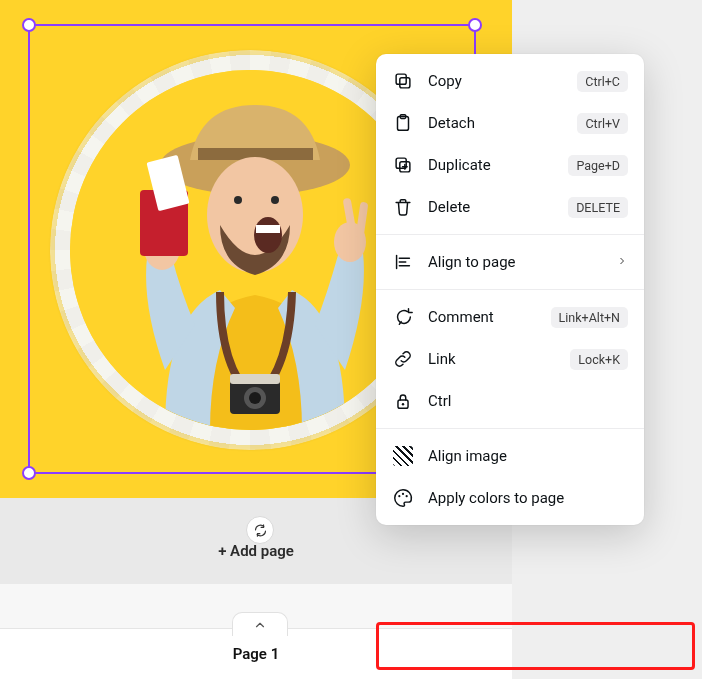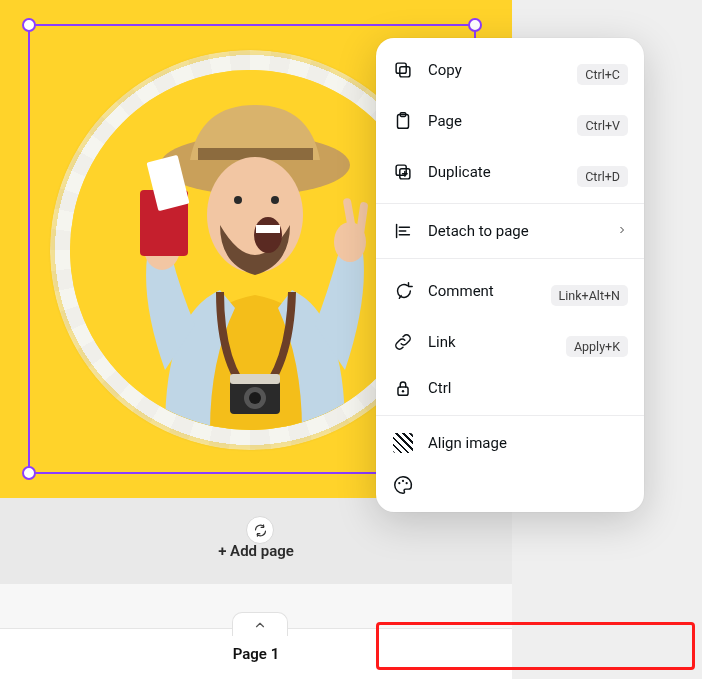--- a/index.html
+++ b/index.html
@@ -73,36 +73,36 @@
     cursor:pointer;
   }
   .page-label {
     position:absolute; left:0; top:628px; width:512px; height:51px;
     display:flex; align-items:center; justify-content:center;
     font-size:15px; font-weight:600; color:#111;
   }
 
   
   .ctx {
-    position:absolute; left:376px; top:38px; width:268px;
-    background:#fff; border-radius:18px;
+    position:absolute; left:376px; top:54px; width:268px;
+    background:#fff; border-radius:10px;
     box-shadow:0 10px 40px rgba(0,0,0,.18), 0 0 0 1px rgba(0,0,0,.02);
     padding:6px 0;
     font-size:15px; color:#0d1216;
   }
   .ctx .item {
     display:flex; align-items:center; gap:14px;
     padding:10px 16px; cursor:pointer;
   }
   .ctx .ico { width:22px; height:22px; flex:0 0 22px; display:flex; align-items:center; justify-content:center; }
   .ctx .ico svg { width:22px; height:22px; stroke:#0d1216; stroke-width:1.6; fill:none; stroke-linecap:round; stroke-linejoin:round; }
   .ctx .lbl { flex:1 1 auto; }
   .ctx .kbd {
     background:#f0f0f2; border-radius:5px; padding:3px 8px;
-    font-size:12.5px; color:#3d3d3d; font-family:inherit;margin-top:10px;
+    font-size:12.5px; color:#3d3d3d; font-family:inherit;
   }
   .ctx .sep { height:1px; background:#ececee; margin:6px 0; }
   .ctx .chev { width:18px; text-align:right; color:#3d3d3d; }
   .ctx .chev svg { width:12px; height:12px; stroke:#3d3d3d; stroke-width:2; fill:none; }
 
   .callout {
     position:absolute; left:376px; top:622px; width:319px; height:48px;
     border:3px solid #ff1a1a; border-radius:4px;
     pointer-events:none;
   }
@@ -205,47 +205,56 @@
     <span class="kbd">Ctrl+C</span>
   </div>
 
   <div class="item">
     <span class="ico">
       <svg viewBox="0 0 24 24">
           <rect x="6" y="5" width="12" height="15" rx="2"></rect>
           <rect x="9" y="3" width="6" height="4" rx="1.2"></rect>
         </svg>
     </span>
-    <span class="lbl">Page</span>
+    <span class="lbl">Detach</span>
     <span class="kbd">Ctrl+V</span>
   </div>
 
   <div class="item">
     <span class="ico">
       <svg viewBox="0 0 24 24">
           <rect x="4.5" y="4.5" width="11" height="11" rx="2"></rect>
           <rect x="8.5" y="8.5" width="11" height="11" rx="2"></rect>
           <path d="M14 11.5v5M11.5 14h5"></path>
         </svg>
     </span>
     <span class="lbl">Duplicate</span>
-    <span class="kbd">Ctrl+D</span>
-  </div>
-
+    <span class="kbd">Page+D</span>
+  </div>
+
+  <div class="item">
+    <span class="ico">
+      <svg viewBox="0 0 24 24">
+          <path d="M4.5 7h15M9 7V5.2A1.2 1.2 0 0 1 10.2 4h3.6A1.2 1.2 0 0 1 15 5.2V7M7 7l1 12a2 2 0 0 0 2 1.8h4A2 2 0 0 0 16 19l1-12"></path>
+        </svg>
+    </span>
+    <span class="lbl">Delete</span>
+    <span class="kbd">DELETE</span>
+  </div>
 
   <div class="sep"></div>
 
   <div class="item">
     <span class="ico">
       <svg viewBox="0 0 24 24">
           <path d="M5 5v14"></path>
           <path d="M8 8h11M8 12h7M8 16h11"></path>
         </svg>
     </span>
-    <span class="lbl">Detach to page</span>
+    <span class="lbl">Align to page</span>
     <span class="chev">
       <svg viewBox="0 0 24 24">
           <path d="M9 6l6 6-6 6"></path>
         </svg>
     </span>
   </div>
 
   <div class="sep"></div>
 
   <div class="item">
@@ -260,21 +269,21 @@
   </div>
 
   <div class="item">
     <span class="ico">
       <svg viewBox="0 0 24 24">
           <path d="M10 14a4 4 0 0 0 5.66 0l3-3a4 4 0 0 0-5.66-5.66l-1 1"></path>
           <path d="M14 10a4 4 0 0 0-5.66 0l-3 3a4 4 0 0 0 5.66 5.66l1-1"></path>
         </svg>
     </span>
     <span class="lbl">Link</span>
-    <span class="kbd">Apply+K</span>
+    <span class="kbd">Lock+K</span>
   </div>
 
   <div class="item">
     <span class="ico">
       <svg viewBox="0 0 24 24">
           <rect x="6.5" y="11" width="11" height="9" rx="2"></rect>
           <path d="M9 11V8.5a3 3 0 0 1 6 0V11"></path>
           <circle cx="12" cy="15.5" r="1.3" fill="#0d1216" stroke="none"></circle>
         </svg>
     </span>
@@ -293,17 +302,18 @@
 
   <div class="item">
     <span class="ico">
       <svg viewBox="0 0 24 24">
           <path d="M12 3a9 9 0 1 0 0 18c1.6 0 2-1.1 1.4-2.1-.6-1-0.1-2.4 1.4-2.4H18a3 3 0 0 0 3-3A9 9 0 0 0 12 3Z"></path>
           <circle cx="8" cy="10" r="1.2" fill="#0d1216" stroke="none"></circle>
           <circle cx="12" cy="7.5" r="1.2" fill="#0d1216" stroke="none"></circle>
           <circle cx="16" cy="10" r="1.2" fill="#0d1216" stroke="none"></circle>
         </svg>
     </span>
+    <span class="lbl">Apply colors to page</span>
   </div>
 
 </div>
 
 <div class="callout"></div>
 
 </body></html>

